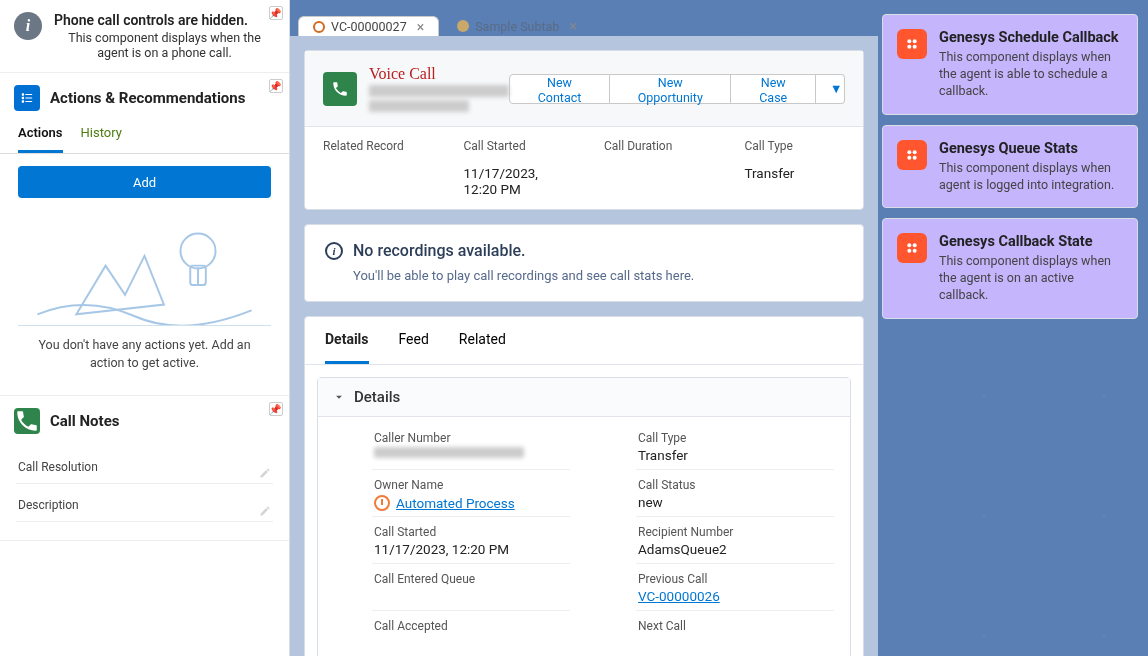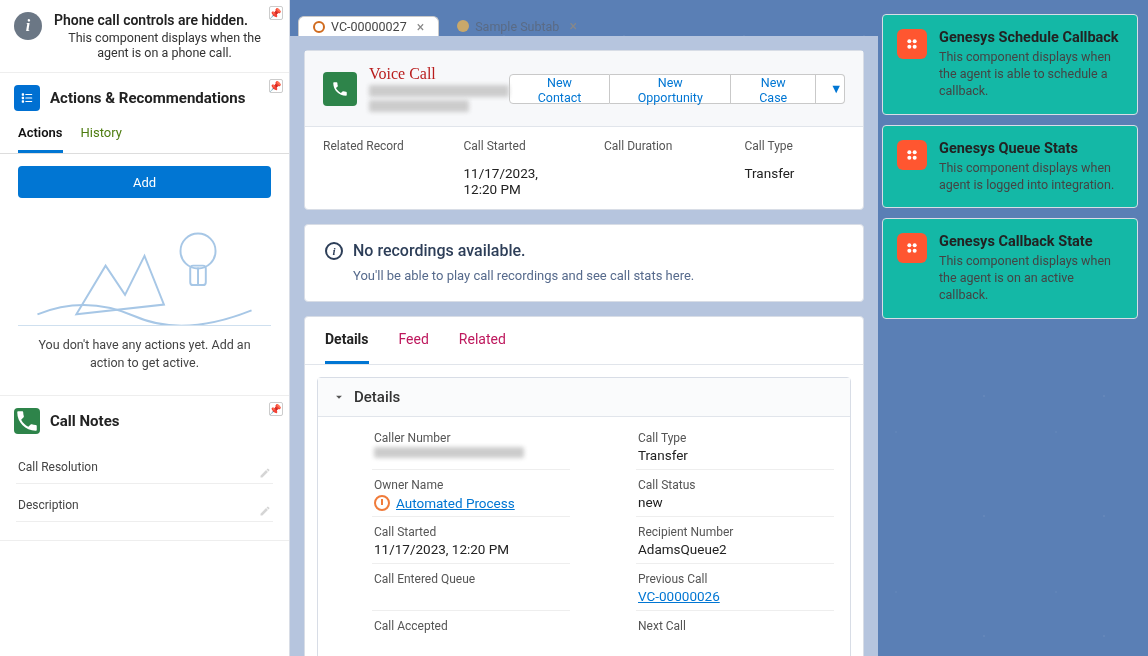--- a/index.html
+++ b/index.html
@@ -59,38 +59,38 @@
   .hl-row{display:flex;padding:12px 18px;gap:40px;}
   .hl{flex:1;}
   .hl .k{font-size:12px;color:#555;margin-bottom:12px;}
   .hl .v{font-size:13.5px;color:#222;}
   .rec-card{padding:16px 20px;}
   .rec-title{display:flex;align-items:center;gap:10px;color:#2d3e58;font-size:16px;font-weight:500;}
   .rec-title .i{width:18px;height:18px;border:2px solid #2d3e58;border-radius:50%;display:flex;align-items:center;justify-content:center;font-size:11px;font-weight:bold;font-family:Georgia,serif;font-style:italic;}
   .rec-sub{font-size:13px;color:#566a8c;margin:8px 0 2px 28px;}
   .detail-card{padding:0;}
   .dc-tabs{display:flex;gap:30px;padding:0 20px;border-bottom:1px solid #e1e5eb;}
-  .dc-tab{font-size:14px;padding:14px 0;color:#be185d;cursor:pointer;}
+  .dc-tab{font-size:14px;padding:14px 0;color:#000000;cursor:pointer;}
   .dc-tab.active{font-weight:700;color:#222;border-bottom:3px solid #0176d3;}
   .dc-body{padding:12px;}
   .dtl-frame{border:1px solid #d8dde6;border-radius:4px;}
   .dtl-hdr{display:flex;align-items:center;gap:8px;padding:10px 14px;border-bottom:1px solid #e1e5eb;background:#fafbfc;font-size:15px;font-weight:500;color:#333;}
   .chev{width:14px;height:14px;}
   .dtl-grid{display:grid;grid-template-columns:1fr 1fr;gap:0 28px;padding:6px 16px 12px;}
   .fld{padding:8px 2px 4px;border-bottom:1px solid #eee;margin-left:38px;}
   .fld .k{font-size:12px;color:#555;margin-bottom:2px;}
   .fld .v{font-size:13.5px;color:#222;min-height:18px;}
   .fld .v.link{color:#0176d3;text-decoration:underline;cursor:pointer;}
   .fld .blur{width:150px;height:11px;background:#ccc;border-radius:2px;filter:blur(2px);margin-top:2px;}
   .owner{display:flex;align-items:center;gap:6px;}
   .owner .clock{width:16px;height:16px;border-radius:50%;border:2px solid #f07b3a;position:relative;}
   .owner .clock::after{content:"";position:absolute;left:5px;top:2px;width:2px;height:6px;background:#f07b3a;}
   
   .right{width:270px;flex:0 0 270px;padding:14px 10px 14px 4px;display:flex;flex-direction:column;gap:10px;overflow:auto;}
-  .rcard{background:#14b8a6;border:1px solid #d8dde6;border-radius:4px;padding:14px;display:flex;gap:12px;}
+  .rcard{background:#c4b5fd;border:1px solid #d8dde6;border-radius:4px;padding:14px;display:flex;gap:12px;}
   .ricon{width:30px;height:30px;border-radius:6px;background:#ff5630;flex:0 0 30px;display:flex;align-items:center;justify-content:center;}
   .ricon svg{width:16px;height:16px;fill:#fff;}
   .rtxt .t{font-weight:700;font-size:14.5px;color:#222;margin-bottom:3px;}
   .rtxt .d{font-size:12.5px;color:#444;line-height:1.35;}
   
   .illus svg{width:100%;height:100%;}
 </style>
 </head>
 <body>
 

